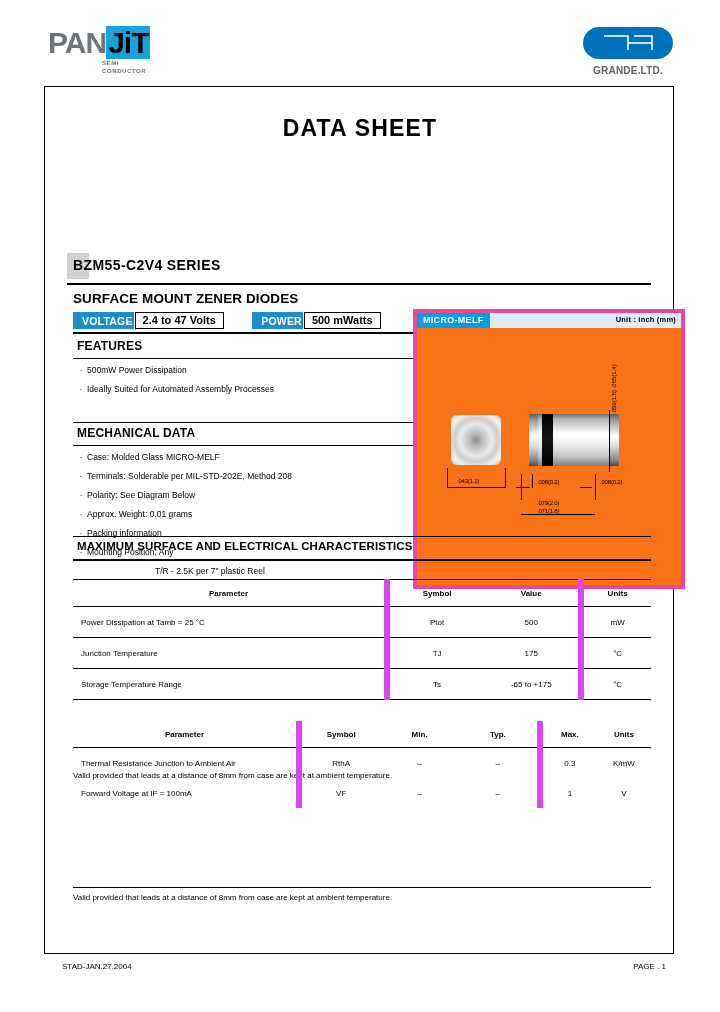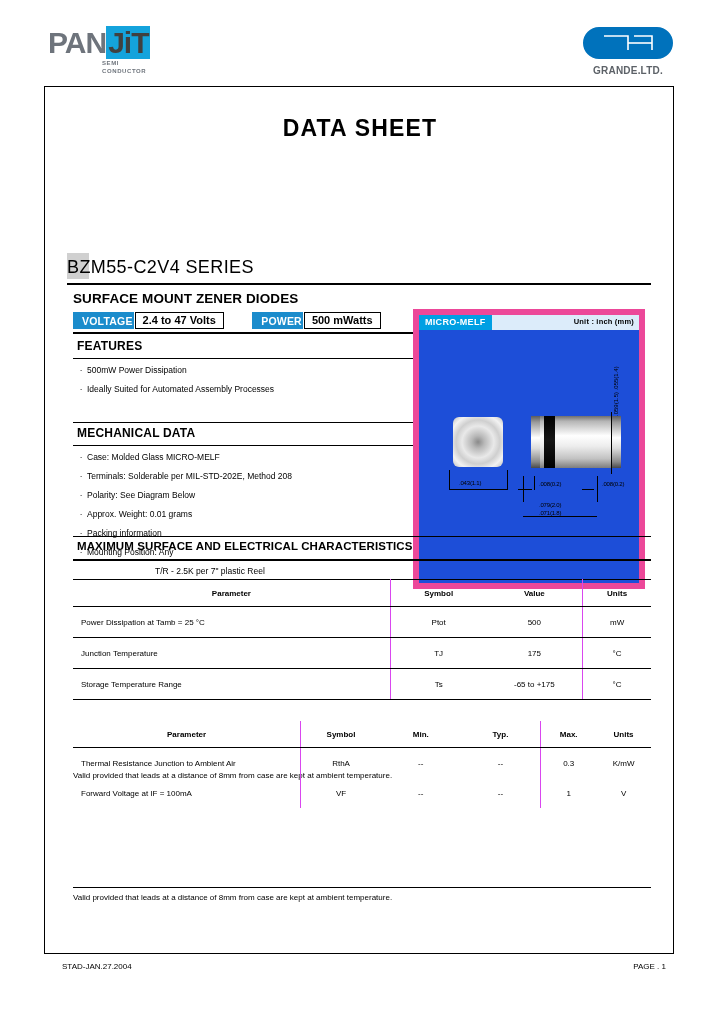--- a/index.html
+++ b/index.html
@@ -31,21 +31,21 @@
     font-family: "Liberation Sans", sans-serif;
     font-weight: bold;
     font-size: 30px;
     letter-spacing: -1px;
     line-height: 30px;
     white-space: nowrap;
   }
   .pj-dark { color: #6e747c; }
   .pj-box {
     background: #14a3dc;
-    color: #404040;
+    color: #000000;
     padding: 0 2px;
   }
   #panjit-sub {
     margin-top: 1px;
     margin-left: 54px;
     font-size: 6px;
     font-weight: bold;
     color: #6e747c;
     letter-spacing: 0.6px;
     line-height: 8px;
@@ -94,23 +94,23 @@
     height: 26px;
   }
   #series-swatch {
     position: absolute;
     left: 0; top: 0;
     width: 22px; height: 26px;
     background: #d0d0d0;
   }
   #series-title {
     position: absolute;
-    left: 0; top: 4px;
-    font-size: 18px;
-    font-weight: normal;
+    left: 6px; top: 4px;
+    font-size: 14px;
+    font-weight: bold;
     letter-spacing: 0.4px;
     white-space: nowrap;
   }
   #series-rule {
     position: absolute;
     left: 22px; top: 196px;
     width: 584px;
     border-top: 2px solid #000000;
   }
 
@@ -219,24 +219,24 @@
     font-size: 8.5px;
     line-height: 19px;
     padding-left: 80px;
     white-space: nowrap;
   }
 
   
   #pkg-panel {
     position: absolute;
     left: 368px; top: 222px;
-    width: 232px; height: 280px;
-    border: 6px solid #ec4899;
+    width: 272px; height: 280px;
+    border: 4px solid #ec4899;
     box-sizing: border-box;
-    background: #1d4ed8;
+    background: #f97316;
   }
   #pkg-header {
     position: relative;
     height: 15px;
     background: #dcecfa;
   }
   #pkg-tag {
     position: absolute;
     left: 0; top: 0;
     height: 15px;
@@ -370,21 +370,21 @@
     height: 30px;
     font-size: 8px;
     text-align: center;
   }
   #table1 .t-row td { border-bottom: 1px solid #000000; }
   #table1 .t-row:last-child td { border-bottom: 1px solid #000000; }
   .cell-param {
     text-align: left !important;
     padding-left: 8px !important;
   }
-  .vsep-r { border-right: 1px solid #d946ef; }
+  .vsep-r { border-right: 6px solid #d946ef; }
   .note {
     position: absolute;
     font-size: 8px;
     left: 28px;
     white-space: nowrap;
   }
   #note1 { top: 684px; }
   #note2 { top: 806px; }
 
   #table2 .t-head th {

